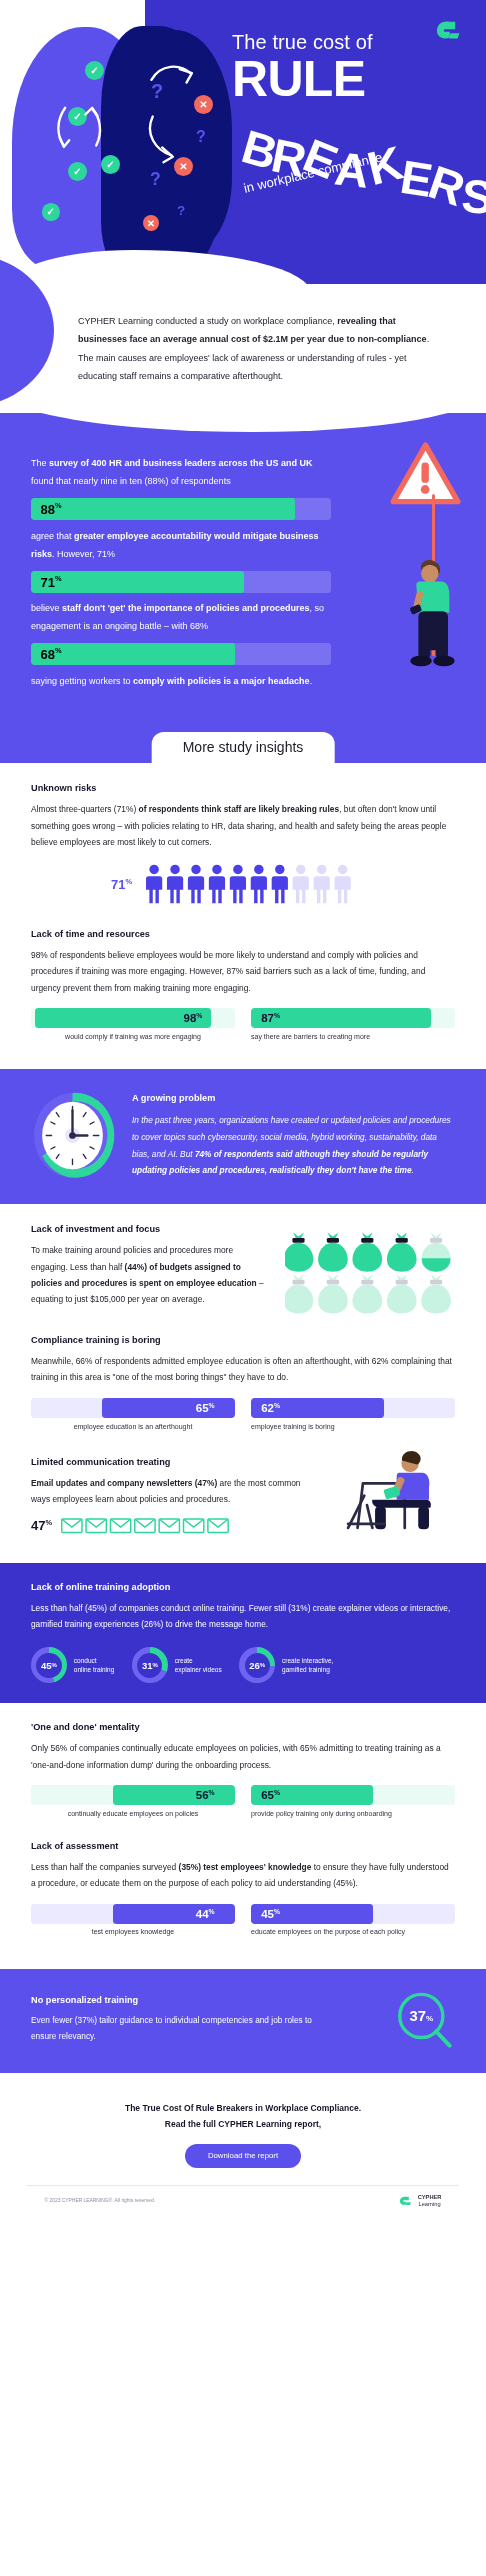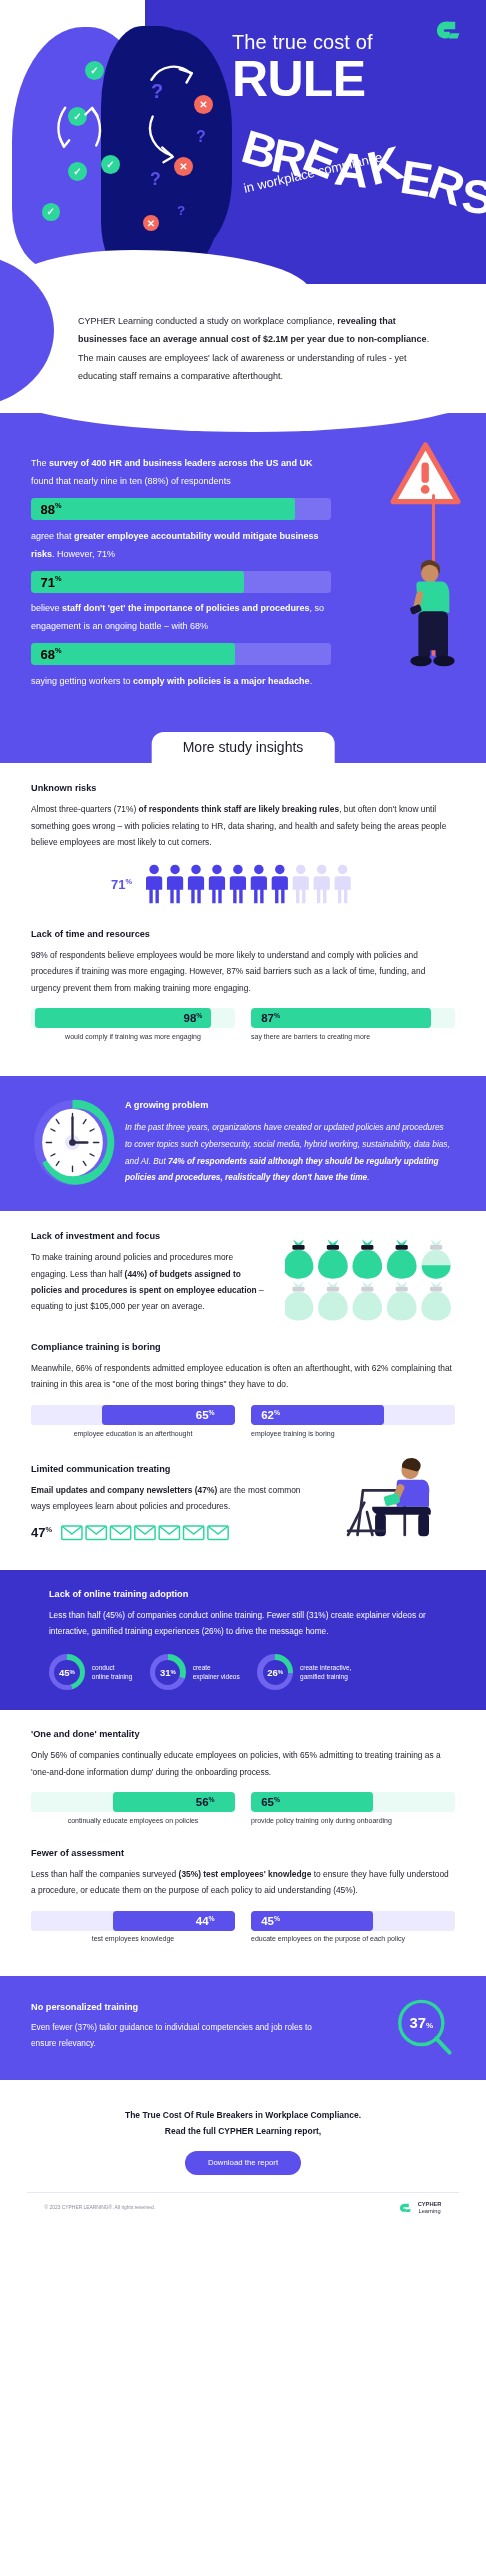--- a/index.html
+++ b/index.html
@@ -151,35 +151,35 @@
   .cap.l { text-align:left; }
 
   .pbar { position:relative; height:20px; border-radius:3.4px; background:#eceaff; overflow:hidden; }
   .pbar .fill { position:absolute; top:0; bottom:0; background:#5b50ec; border-radius:3.4px; }
   .pbar .v { position:absolute; top:50%; transform:translateY(-50%);
     font-size:11.5px; font-weight:700; color:#ffffff; z-index:3; }
   .pbar .v sup { font-size:6.8px; }
 
   
   .growing {
-    background:#5b50ec; color:#fff; display:flex; gap:10px;
-    align-items:center; padding:21.6px 35px 23px 30px; margin-top:32px;
+    background:#5b50ec; color:#fff; display:flex; gap:17px;
+    align-items:center; padding:21.6px 35px 23px 30px; margin-top:25px;
   }
   .growing h3 { font-size:9.2px; font-weight:700; margin-bottom:9.5px; }
   .growing p { font-size:8.3px; line-height:2.0;font-style:italic; }
   .growing b { font-weight:700; }
 
   
   .env-row { display:flex; align-items:center; gap:4.7px; margin:9.5px 0 0; }
   .env-pct { font-size:13px; font-weight:700; color:#16162a; margin-right:4.7px; }
   .env-pct sup { font-size:7.4px; }
 
   
   .dark {
-    background:#3b32cc; color:#fff; padding:19px 49px 20px; margin-top:15px;
+    background:#3b32cc; color:#fff; padding:19px 31px 20px; margin-top:15px;
   }
   .dark h3 { font-size:9.2px; font-weight:700; margin-bottom:8px; }
   .dark p { font-size:8.3px; line-height:1.95; }
   .donuts { display:flex; gap:17.6px; margin-top:15px; align-items:center; }
   .donut-item { display:flex; align-items:center; gap:6.8px; }
   .donut { position:relative; width:36px; height:36px; border-radius:50%; flex:none; }
   .donut .hole {
     position:absolute; inset:5.4px; border-radius:50%; background:#3b32cc;
     display:flex; align-items:center; justify-content:center;
     font-size:9.5px; font-weight:700; color:#ffffff;
@@ -654,21 +654,21 @@
         <div class="gbar">
           <div class="fill" style="left:0;width:60%"></div>
           <div class="v" style="left:5%"><span>65</span><sup>%</sup></div>
         </div>
         <div class="cap l">provide policy training only during onboarding</div>
       </div>
     </div>
   </section>
 
   <section class="sec" style="padding-top:20px;padding-bottom:19px;">
-    <h3>Fewer of assessment</h3>
+    <h3>Lack of assessment</h3>
     <p>
       <span>Less than half the companies surveyed </span><b>(35%) test employees' knowledge</b><span> to ensure they have fully understood a procedure, or educate them on the purpose of each policy to aid understanding (45%).</span>
     </p>
     <div class="twobars">
       <div>
         <div class="pbar">
           <div class="fill" style="right:0;width:60%"></div>
           <div class="v" style="right:10%"><span>44</span><sup>%</sup></div>
         </div>
         <div class="cap">test employees knowledge</div>

